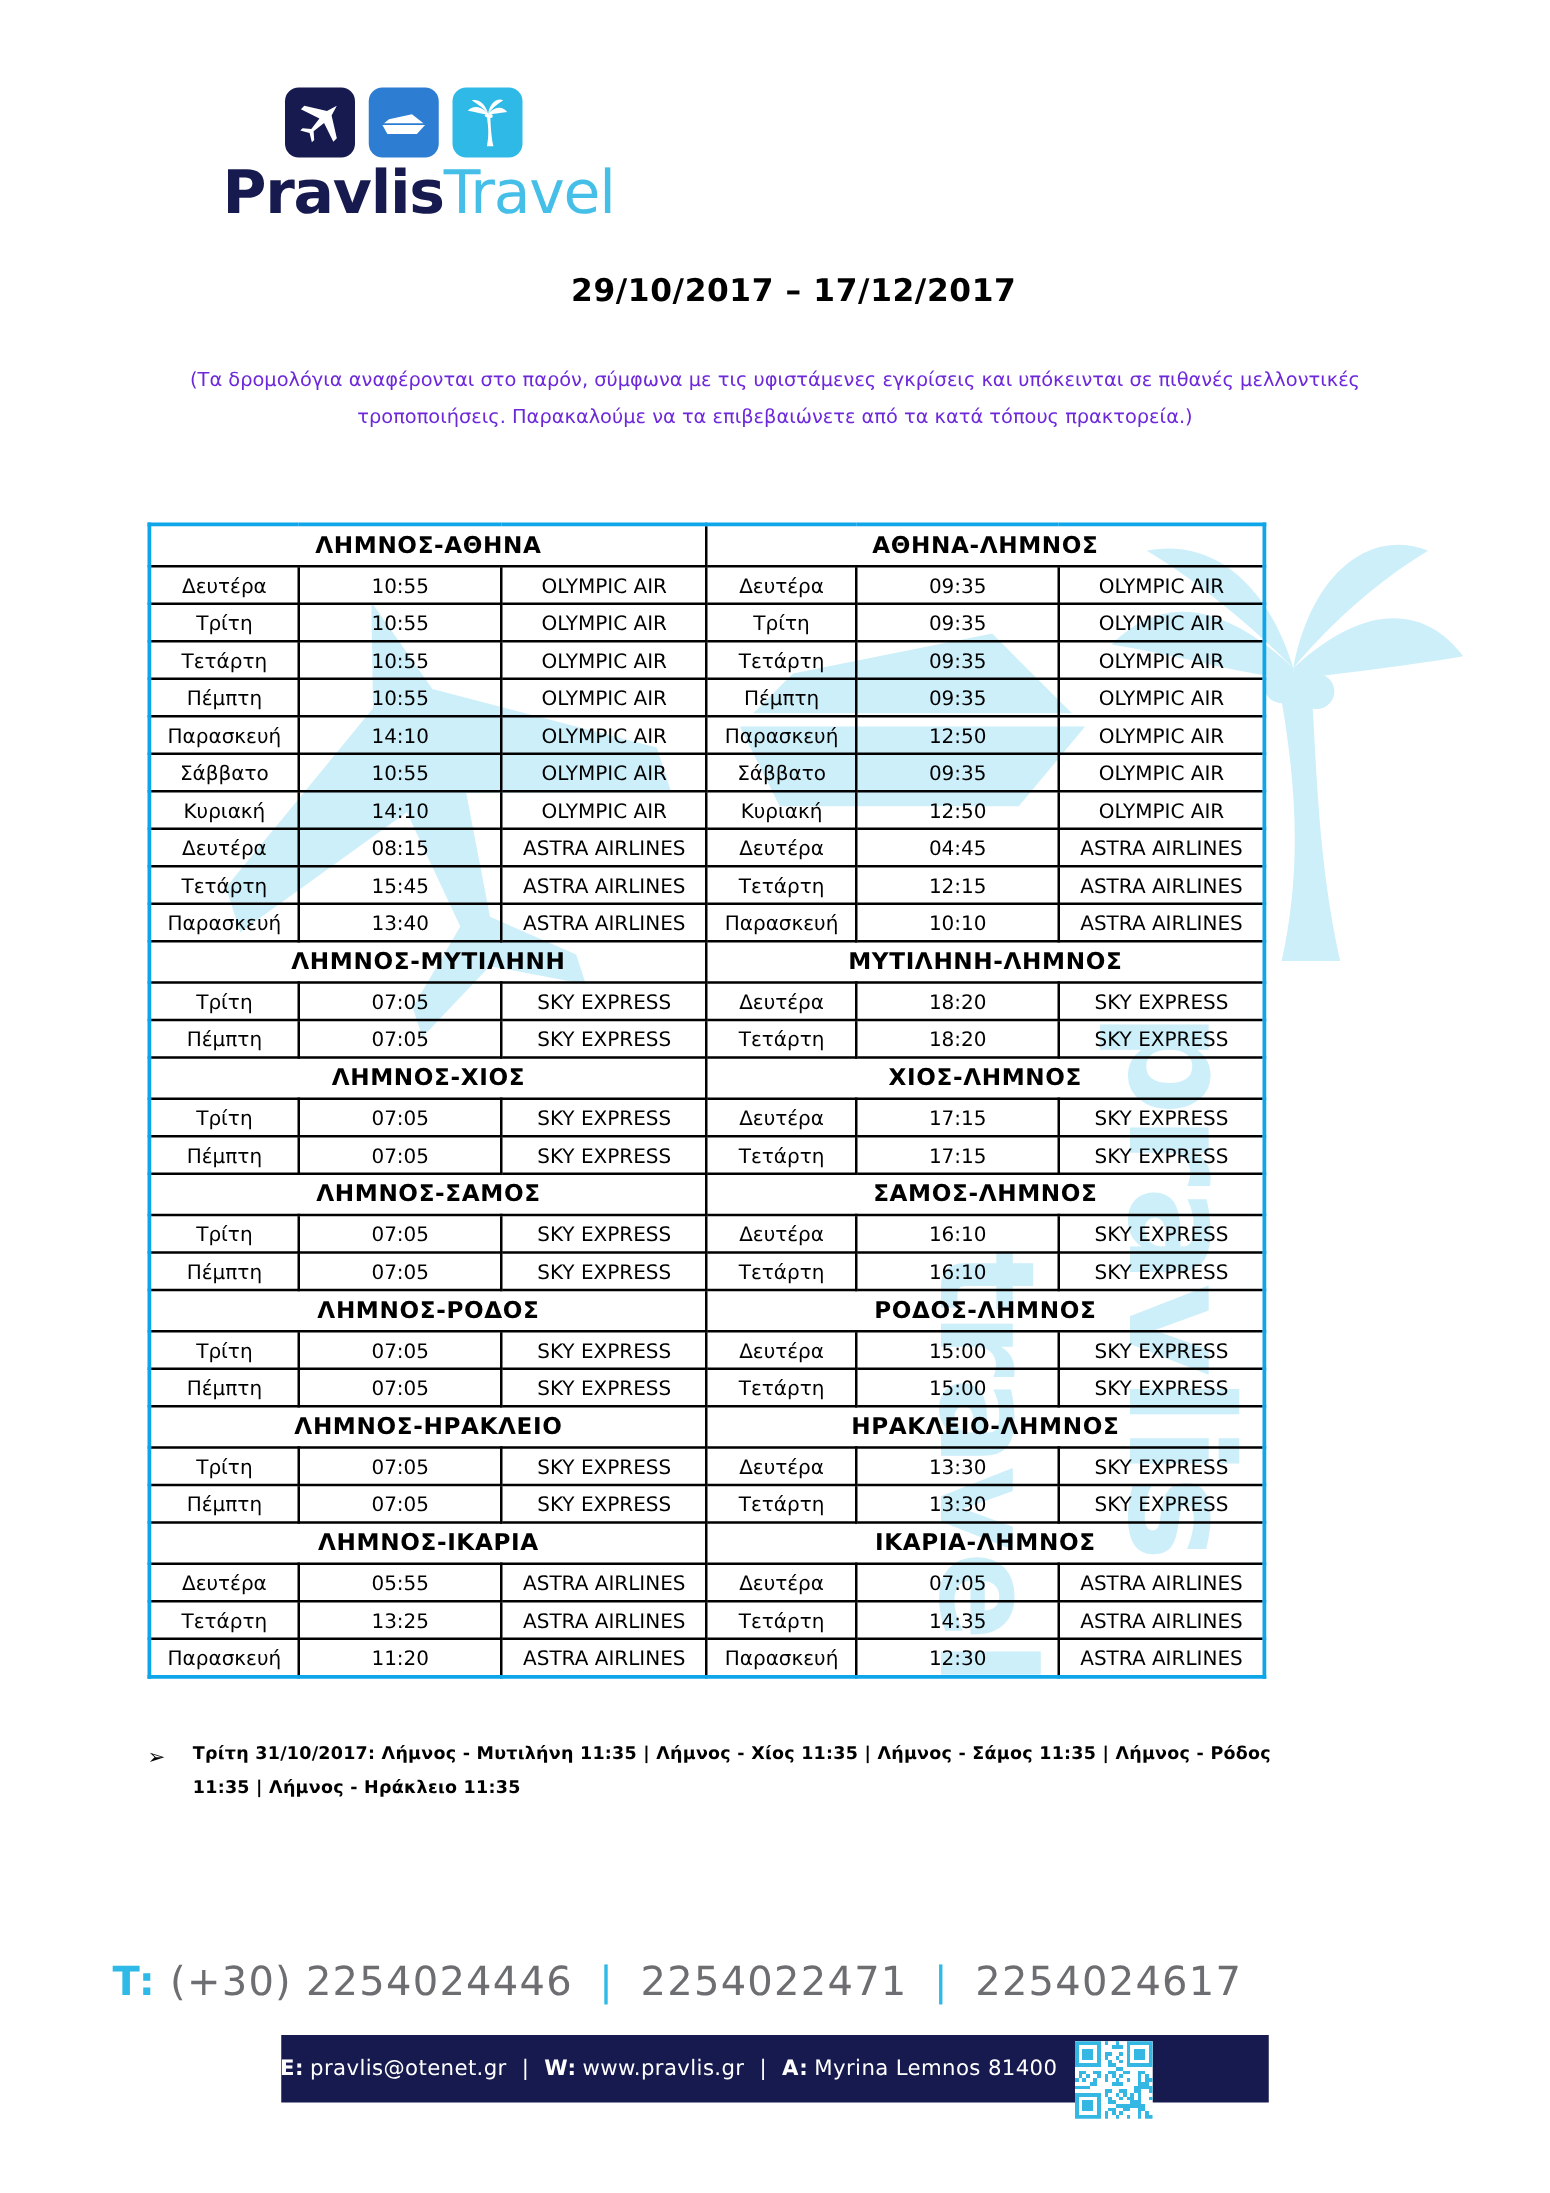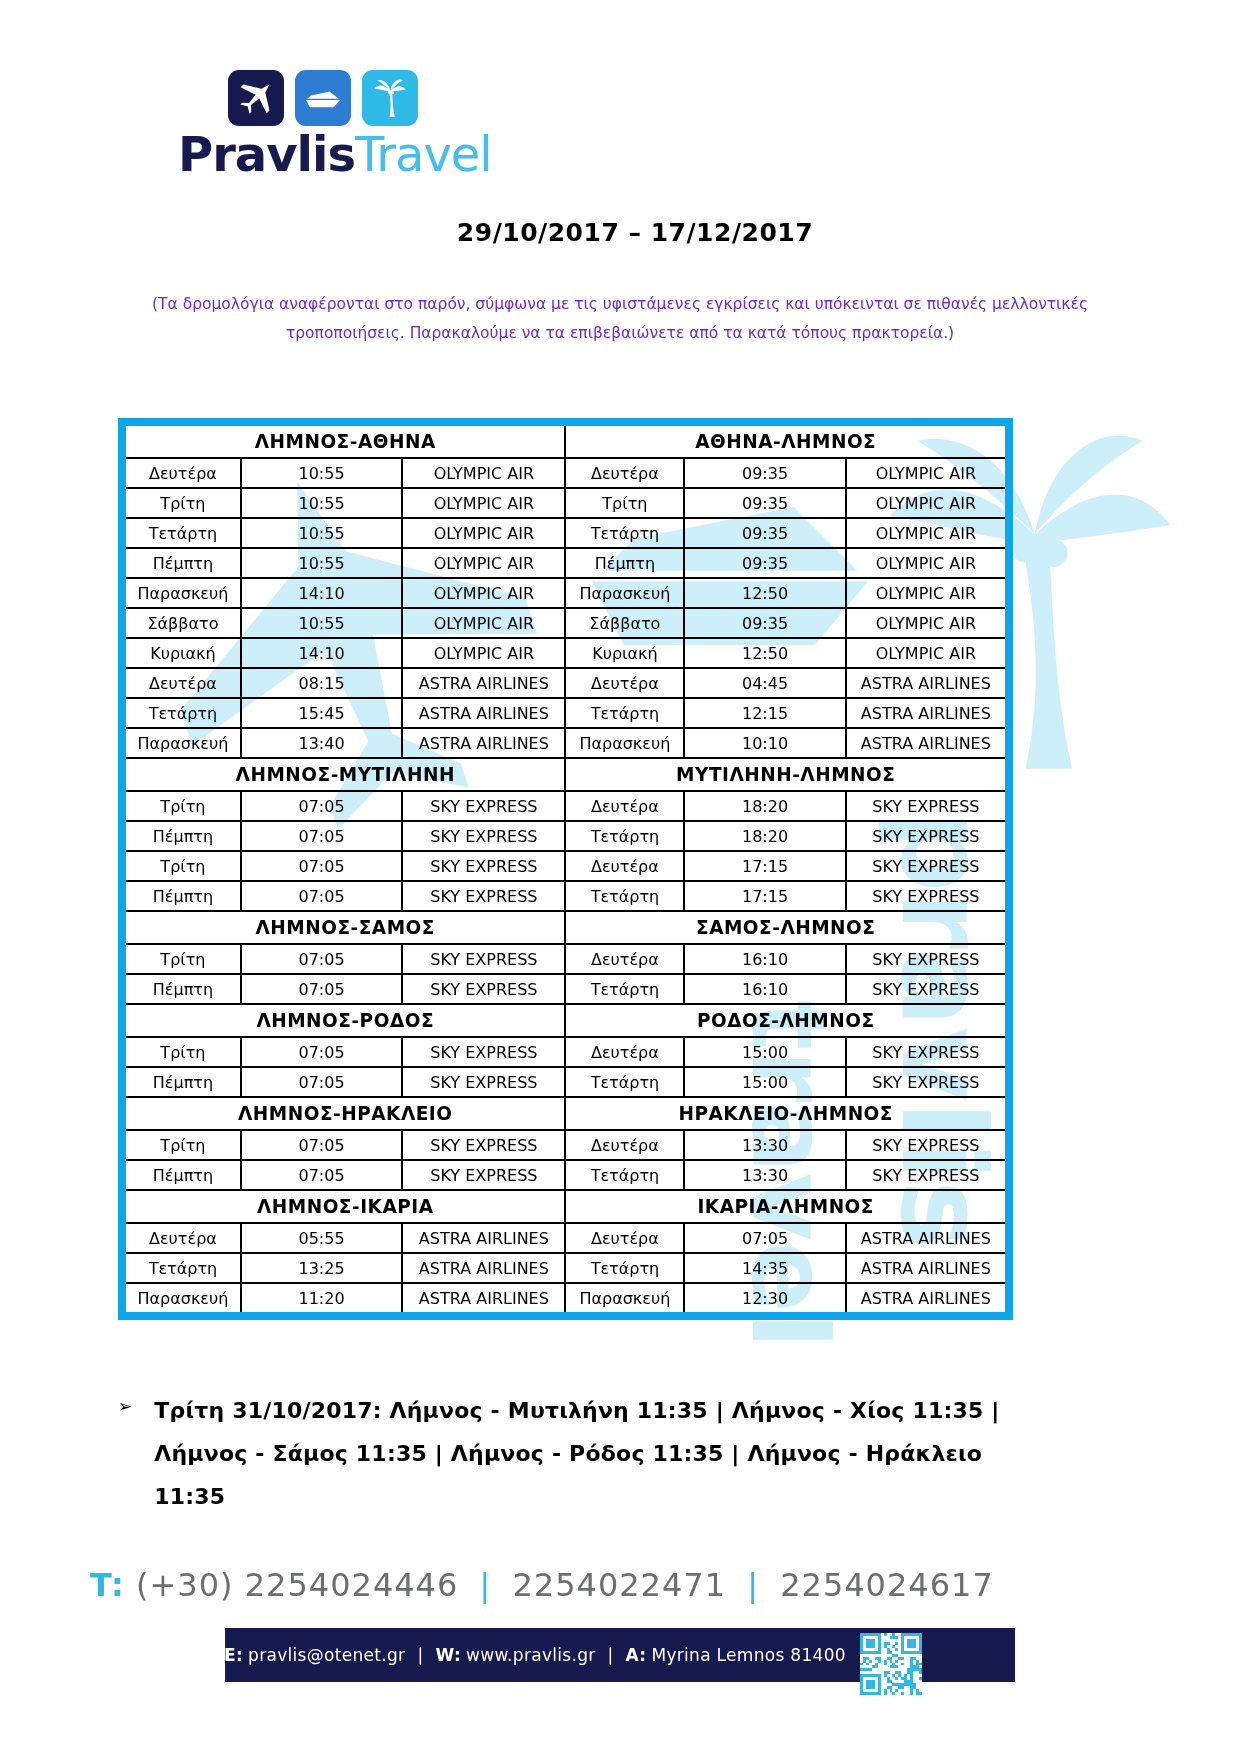--- a/index.html
+++ b/index.html
@@ -20,28 +20,28 @@
   .doc-title{position:absolute;top:218px;left:15px;width:100%;text-align:center;font-size:25px;font-weight:bold;letter-spacing:.5px;}
   .disclaimer{position:absolute;top:290px;left:115px;width:1010px;text-align:center;font-size:15.5px;line-height:1.85;color:#6d28d9;}
 
   
   .watermark{position:absolute;left:0;top:0;width:1240px;height:1754px;pointer-events:none;z-index:0;}
   .wm{position:absolute;color:#cdeffa;fill:#cdeffa;}
   .wm-text{font-weight:bold;white-space:nowrap;transform-origin:left top;}
 
   
   .timetable-wrap{position:absolute;left:118px;top:418px;width:895px;z-index:1;}
-  table.timetable{width:100%;border-collapse:collapse;border:8px solid #0ea5e9;background:transparent;table-layout:fixed;}
+  table.timetable{width:100%;border-collapse:collapse;border:3px solid #0ea5e9;background:transparent;table-layout:fixed;}
   table.timetable td{border:2px solid #000;text-align:center;vertical-align:middle;font-size:16px;height:26px;padding:1px 2px;overflow:hidden;white-space:nowrap;}
   table.timetable td.route-title{font-size:18.5px;font-weight:bold;height:29px;letter-spacing:.5px;}
 
   
   .note{position:absolute;left:118px;top:1390px;width:910px;display:flex;gap:22px;z-index:1;}
   .note-bullet{font-size:17px;line-height:1.95;flex:0 0 auto;}
-  .note-text{font-size:22px;font-weight:bold;line-height:1.95;letter-spacing:.2px;}
+  .note-text{font-size:14px;font-weight:bold;line-height:1.95;letter-spacing:.2px;}
 
   
   .phone-line{position:absolute;left:90px;top:1566px;width:890px;text-align:center;font-size:32px;color:#6d6e71;letter-spacing:1px;white-space:nowrap;z-index:1;}
   .phone-line .accent{color:#2fb9e6;font-weight:bold;}
   .phone-line .sep{color:#2fb9e6;font-weight:normal;padding:0 10px;}
 
   .footer-bar{position:absolute;left:225px;top:1628px;width:790px;height:54px;background:#161a4e;z-index:1;}
   .footer-text{position:absolute;left:0;top:0;height:54px;width:620px;display:flex;align-items:center;justify-content:center;color:#fff;font-size:17px;white-space:nowrap;letter-spacing:.3px;}
   .footer-text b{font-weight:bold;margin-right:5px;}
   .footer-text .fsep{padding:0 12px;}
@@ -212,20 +212,24 @@
           <td>18:20</td>
           <td>SKY EXPRESS</td>
         </tr>
         <tr>
           <td>Πέμπτη</td>
           <td>07:05</td>
           <td>SKY EXPRESS</td>
           <td>Τετάρτη</td>
           <td>18:20</td>
           <td>SKY EXPRESS</td>
+        </tr>
+        <tr>
+          <td colspan="3" class="route-title">ΛΗΜΝΟΣ-ΧΙΟΣ</td>
+          <td colspan="3" class="route-title">ΧΙΟΣ-ΛΗΜΝΟΣ</td>
         </tr>
         <tr>
           <td>Τρίτη</td>
           <td>07:05</td>
           <td>SKY EXPRESS</td>
           <td>Δευτέρα</td>
           <td>17:15</td>
           <td>SKY EXPRESS</td>
         </tr>
         <tr>

